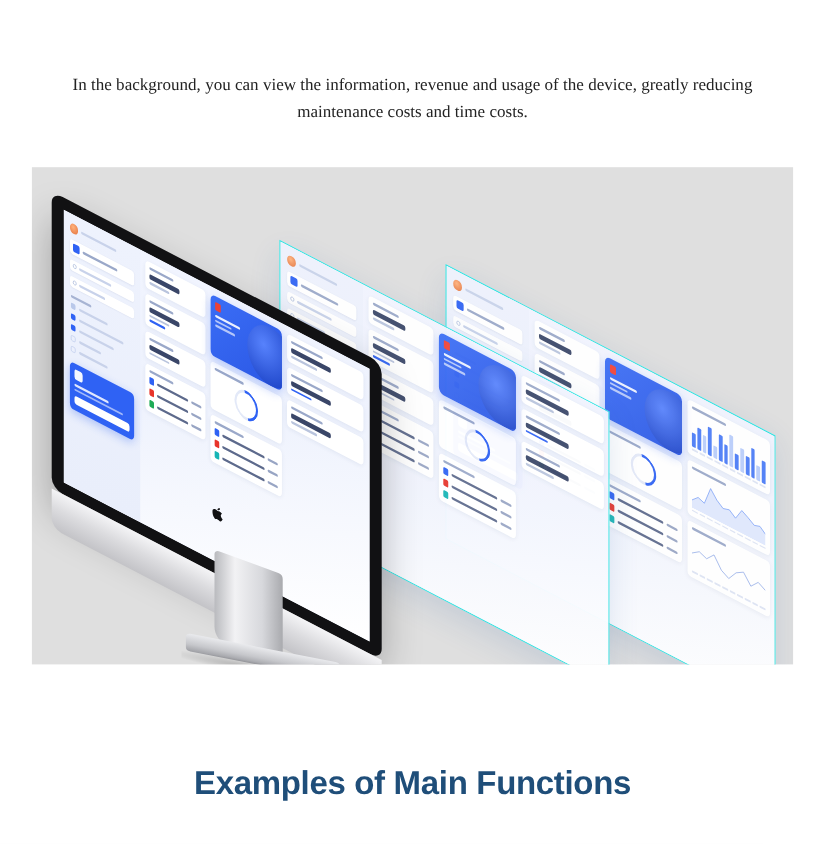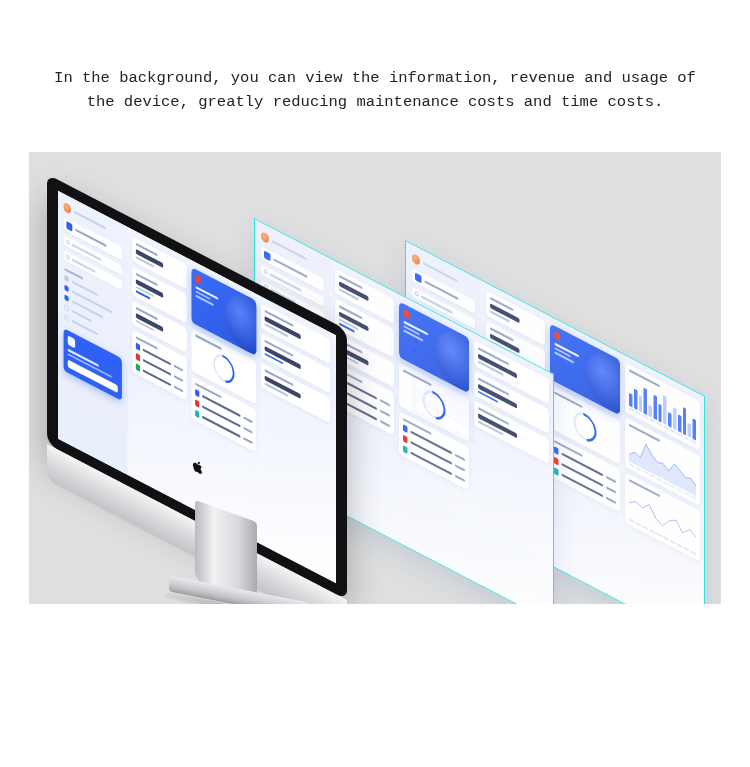--- a/index.html
+++ b/index.html
@@ -20,21 +20,21 @@
     position:absolute; left:0; top:12px; width:750px;
     text-align:center;
     font-size:30px; font-weight:bold; letter-spacing:-0.3px;
     color:#1f4e79;
     font-family:"Liberation Sans", sans-serif;
   }
   .hero-sub{
     position:absolute; left:50px; top:66px; width:650px;
     text-align:center;
     font-size:15.5px; line-height:24px; color:#232323;
-    font-family:Liberation Mono, monospace;
+    font-family:Liberation Serif, serif;
   }
   .footer-title{
     position:absolute; left:0; top:696px; width:750px;
     text-align:center;
     font-size:30px; font-weight:bold; letter-spacing:-0.3px;
     color:#1f4e79;
   }
 
   
   .stage{
@@ -746,14 +746,15 @@
       </div>
       <div class="stand">
         <div class="stand-neck"></div>
         <div class="stand-foot"></div>
         <div class="stand-shadow"></div>
       </div>
     </div>
 
   </div>
 
+  <div class="footer-title">Examples of Main Functions</div>
 
 </div>
 
 </body></html>

